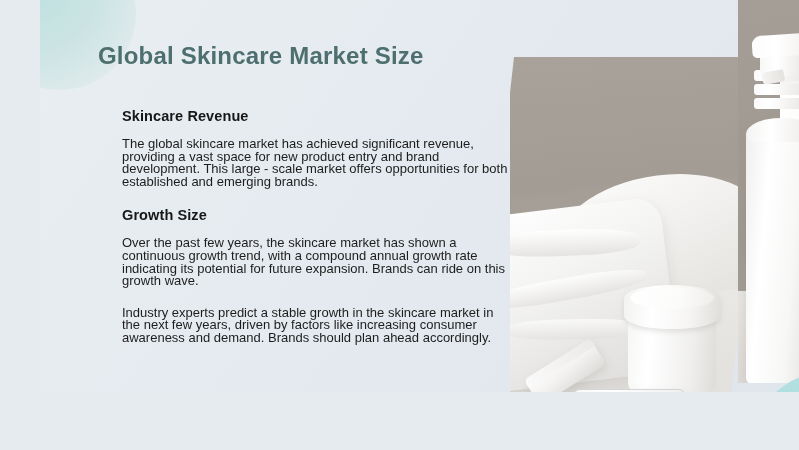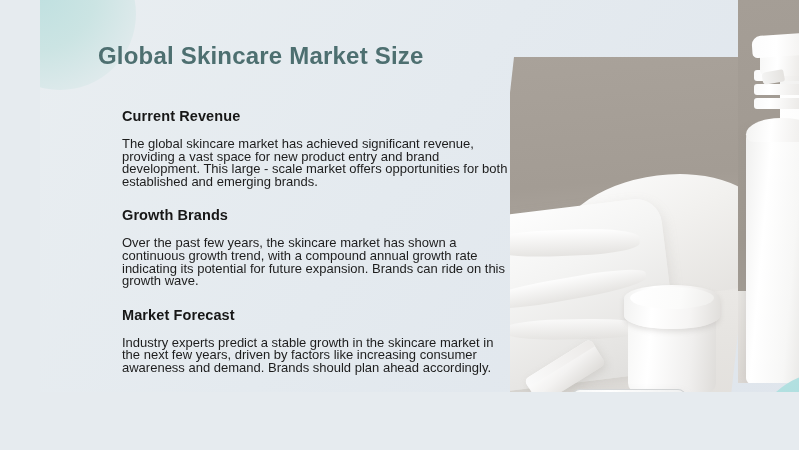--- a/index.html
+++ b/index.html
@@ -369,31 +369,30 @@
 
 <div class="slide">
 
   <div class="corner-circle-tl"></div>
 
   <h1 class="title">Global Skincare Market Size</h1>
 
   <div class="content">
 
     <div class="section">
-      <h2 class="section-heading">Current Revenue</h2>
+      <h2 class="section-heading">Skincare Revenue</h2>
       <p class="section-body">The global skincare market has achieved significant revenue, providing a vast space for new product entry and brand development. This large - scale market offers opportunities for both established and emerging brands.</p>
     </div>
 
     <div class="section">
-      <h2 class="section-heading">Growth Brands</h2>
+      <h2 class="section-heading">Growth Size</h2>
       <p class="section-body">Over the past few years, the skincare market has shown a continuous growth trend, with a compound annual growth rate indicating its potential for future expansion. Brands can ride on this growth wave.</p>
     </div>
 
     <div class="section">
-      <h2 class="section-heading">Market Forecast</h2>
       <p class="section-body">Industry experts predict a stable growth in the skincare market in the next few years, driven by factors like increasing consumer awareness and demand. Brands should plan ahead accordingly.</p>
     </div>
 
   </div>
 
   <div class="photo-stage">
 
     <div class="photo-main">
       <div class="scene">
         <div class="backdrop"></div>

